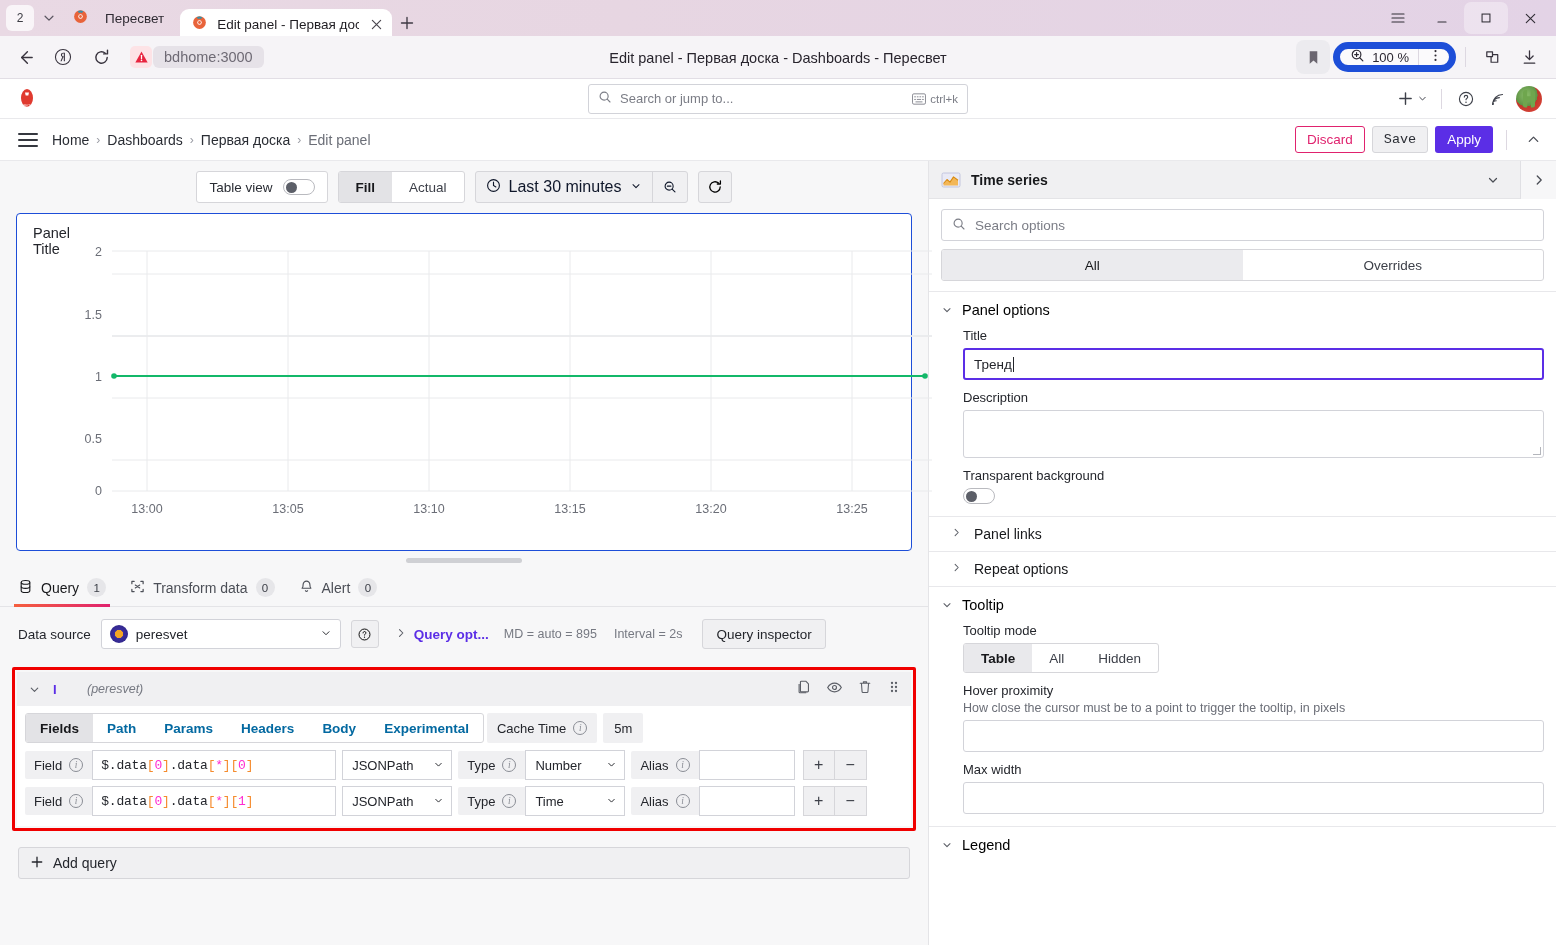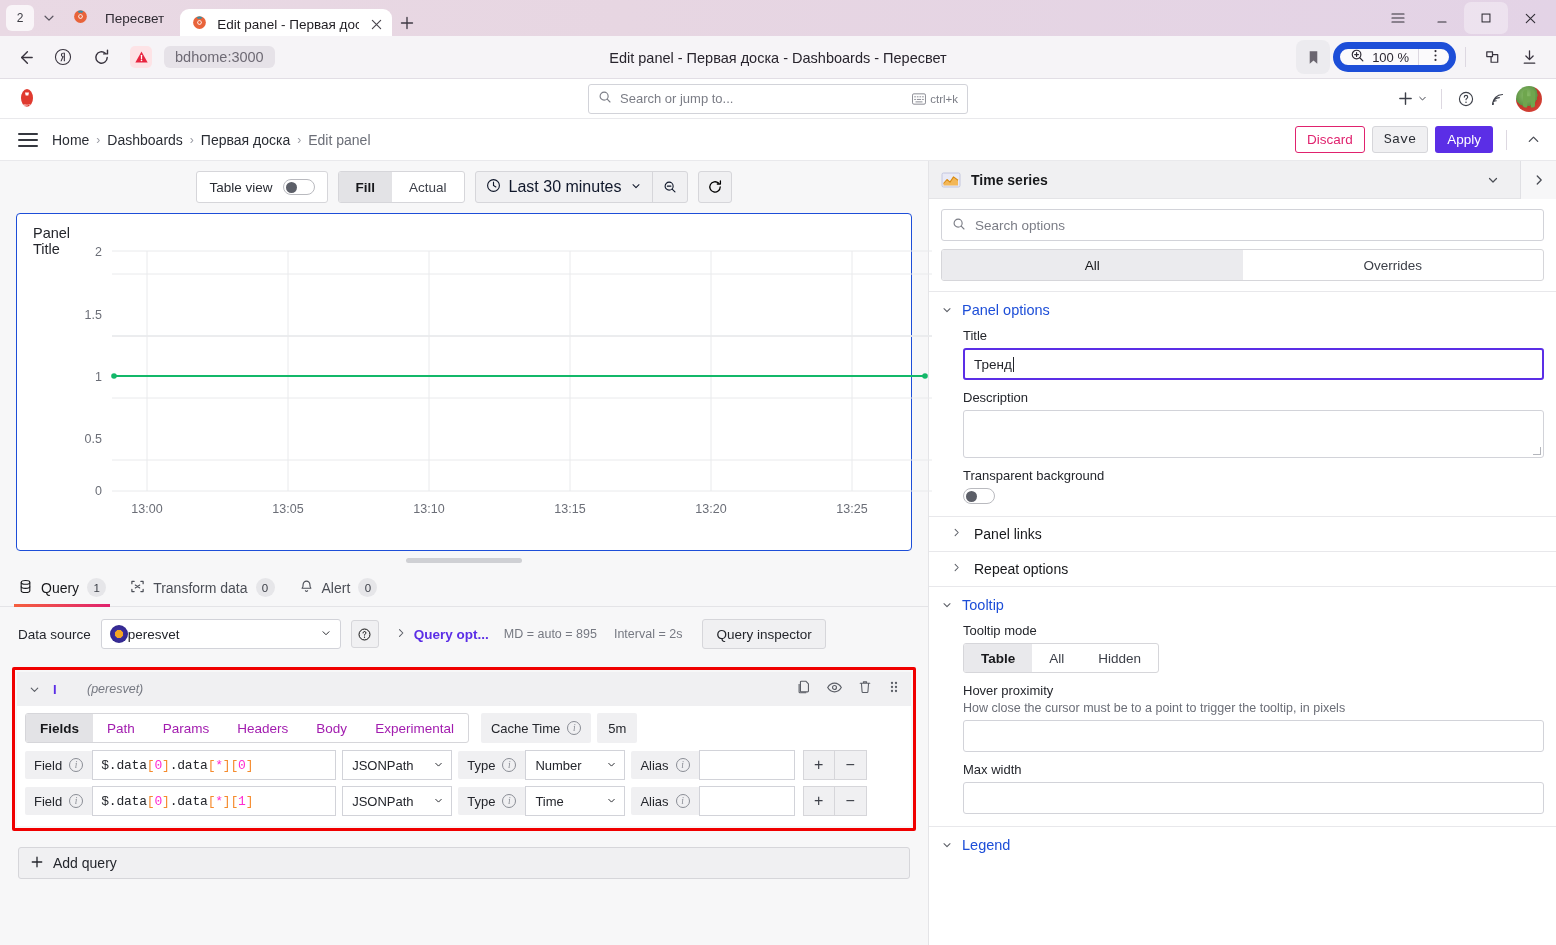--- a/index.html
+++ b/index.html
@@ -51,21 +51,21 @@
 
   .browser-toolbar {
     height: 43px; background: #f6f4f7;
     display: flex; align-items: center; gap: 4px;
     padding: 0 10px 0 8px;
     border-bottom: 1px solid #e2dee5;
     position: relative;
   }
   .tbtn { width: 34px; height: 34px; border-radius: 8px; display: flex; align-items: center; justify-content: center; color: #39343f; flex: none; }
   .urlbox {
-    display: flex; align-items: center; gap: 12px;
+    display: flex; align-items: center; gap: 1px;
     height: 32px; padding: 0 12px 0 6px; margin-left: 2px;
     border-radius: 8px;
   }
   .url-warn {
     width: 22px; height: 22px; border-radius: 5px; background: #fde3e6;
     display: flex; align-items: center; justify-content: center; flex: none;
   }
   .url-text { background: #e6e2e8; border-radius: 6px; padding: 3px 11px; font-size: 14.5px; color: #6e6a74; }
   .page-title-center {
     position: absolute; left: 0; right: 0; top: 0; height: 43px;
@@ -189,21 +189,21 @@
     background: linear-gradient(90deg, #f55f3e, #e0226e);
   }
   .badge { min-width: 19px; height: 19px; border-radius: 10px; background: #e6e6e9; color: #3d4049; font-size: 11.5px; display: flex; align-items: center; justify-content: center; padding: 0 5px; }
 
   
   .qarea { flex: 1; overflow: hidden; background: #f7f7f8; }
   .ds-row { display: flex; align-items: center; gap: 10px; padding: 12px 18px 10px 18px; }
   .ds-label { font-size: 13.5px; color: #24262c; }
   .ds-select {
     width: 240px; height: 30px; border: 1px solid #d2d3d9; border-radius: 3px;
-    background: #fff; display: flex; align-items: center; padding: 0 8px;
+    background: #fff; display: flex; align-items: center; gap: 8px; padding: 0 8px;
     font-size: 13.5px; color: #24262c;
   }
   .ds-icon { width: 18px; height: 18px; border-radius: 50%; background: radial-gradient(circle at 50% 50%, #f5a623 0%, #f5a623 33%, #3b2e9e 34%, #2b2380 100%); display:flex;align-items:center;justify-content:center; }
   .circ-btn { width: 28px; height: 28px; border: 1px solid #d6d6da; border-radius: 3px; background: #f0f0f2; display: flex; align-items: center; justify-content: center; }
   .qopt { display: flex; align-items: center; gap: 7px; margin-left: 6px; }
   .qopt-link { color: #5b2ee6; font-size: 13.5px; font-weight: 600; }
   .qopt-meta { font-size: 12.5px; color: #767982; }
   .qinspector { height: 30px; padding: 0 13px; border: 1px solid #d6d6da; border-radius: 3px; background: #f0f0f2; display: flex; align-items: center; font-size: 13.5px; color: #24262c; margin-left: 10px; }
 
   .red-outline { border: 3px solid #f00000; border-radius: 2px; margin: 8px 12px 0 12px; padding: 2px; }
@@ -213,23 +213,23 @@
     padding: 0 10px 0 6px; gap: 8px;
   }
   .qrow-chev { width: 22px; display: flex; align-items: center; justify-content: center; color: #5b5e66; }
   .qrow-name { color: #5b2ee6; font-size: 13px; font-weight: 700; width: 14px; }
   .qrow-ds { font-size: 12.5px; color: #767982; font-style: italic; margin-left: 12px; }
   .qrow-actions { margin-left: auto; display: flex; align-items: center; gap: 14px; color: #5b5e66; }
 
   .qrow-body { padding: 7px 8px 10px 8px; }
   .tabstrip { display: flex; align-items: center; gap: 0; margin-bottom: 7px; }
   .seg-tabs { display: flex; border: 1px solid #d6d6da; border-radius: 3px; overflow: hidden; background: #fff; height: 30px; }
-  .seg-tabs span { padding: 0 14px; display: flex; align-items: center; font-size: 13.5px; color: #a21caf; }
+  .seg-tabs span { padding: 0 14px; display: flex; align-items: center; font-size: 13.5px; color: #0369a1; font-weight: bold; }
   .seg-tabs span.on { background: #e3e3e6; color: #17181b; font-weight: 600; }
-  .cache-chip { height: 30px; display: flex; align-items: center; gap: 7px; padding: 0 10px; background: #f0f0f2; font-size: 13px; color: #24262c; margin-left: 12px; border-radius: 2px; }
+  .cache-chip { height: 30px; display: flex; align-items: center; gap: 7px; padding: 0 10px; background: #f0f0f2; font-size: 13px; color: #24262c; margin-left: 3px; border-radius: 2px; }
   .val-chip { height: 30px; display: flex; align-items: center; padding: 0 11px; background: #f0f0f2; font-size: 13px; color: #24262c; border-radius: 2px; }
 
   .field-row { display: flex; align-items: center; gap: 0; margin-top: 6px; }
   .lbl-chip { height: 28px; display: flex; align-items: center; gap: 7px; padding: 0 9px; background: #f0f0f2; font-size: 13px; color: #24262c; border-radius: 2px 0 0 2px; }
   .code-input {
     width: 244px; height: 30px; border: 1px solid #d2d3d9; background: #fff;
     display: flex; align-items: center; padding: 0 8px;
     font-family: "Liberation Mono", "DejaVu Sans Mono", monospace; font-size: 13px;
     color: #24262c; letter-spacing: -0.2px;
   }
@@ -267,21 +267,21 @@
     display: flex; align-items: center; gap: 9px; padding: 0 10px;
     font-size: 13.5px; color: #7b7d86;
   }
   .alltabs { display: flex; margin: 8px 12px 0 12px; border: 1px solid #d6d6da; border-radius: 3px; overflow: hidden; flex: none; }
   .alltabs span { flex: 1; height: 30px; display: flex; align-items: center; justify-content: center; font-size: 13.5px; color: #3d4049; }
   .alltabs span.on { background: #ebebee; color: #17181b; }
 
   .opt-scroll { flex: 1; overflow: hidden; }
   .opt-group { border-top: 1px solid #e8e8eb; padding: 10px 12px 12px 12px; }
   .opt-group:first-child { border-top: 1px solid #e8e8eb; margin-top: 10px; }
-  .group-head { display: flex; align-items: center; gap: 9px; font-size: 14.5px; color: #1d4ed8; }
+  .group-head { display: flex; align-items: center; gap: 9px; font-size: 14.5px; color: #000000; }
   .group-chev { color: #5b5e66; width: 12px; display: flex; justify-content: center; }
   .opt-field { padding: 0 0 0 22px; margin-top: 10px; }
   .opt-label { font-size: 13px; color: #24262c; margin-bottom: 5px; }
   .opt-desc { font-size: 12.5px; color: #6b6e77; margin-top: -2px; margin-bottom: 5px; }
   .opt-input {
     height: 32px; border: 1px solid #d2d3d9; border-radius: 3px; background: #fff;
     display: flex; align-items: center; padding: 0 9px; font-size: 13.5px; color: #24262c;
   }
   .opt-input.focused { border: 2px solid #5b2ee6; box-shadow: 0 0 0 1px #fff inset; }
   .caret { display: inline-block; width: 1px; height: 15px; background: #24262c; margin-left: 1px; vertical-align: -3px; }

